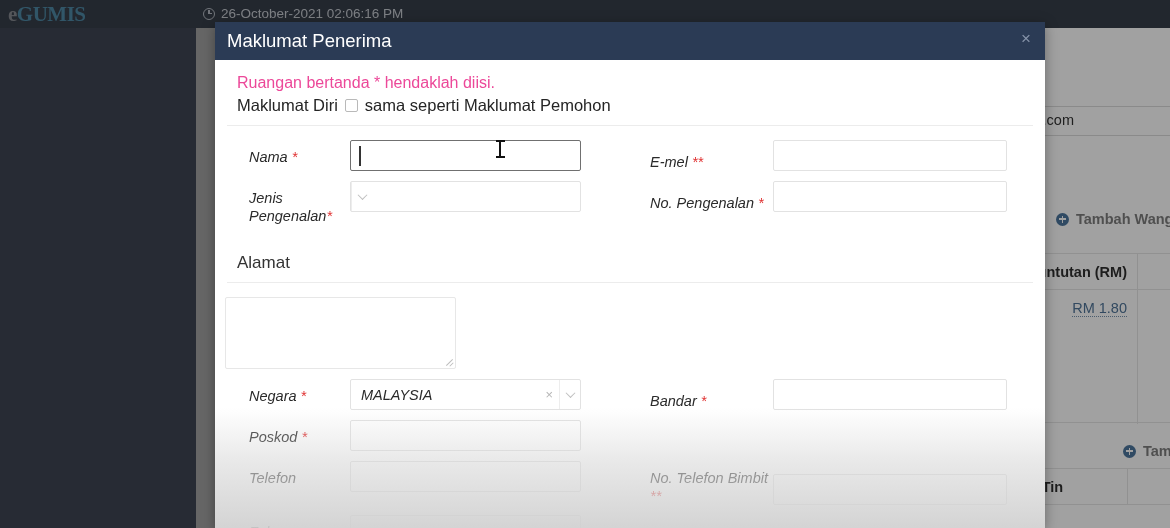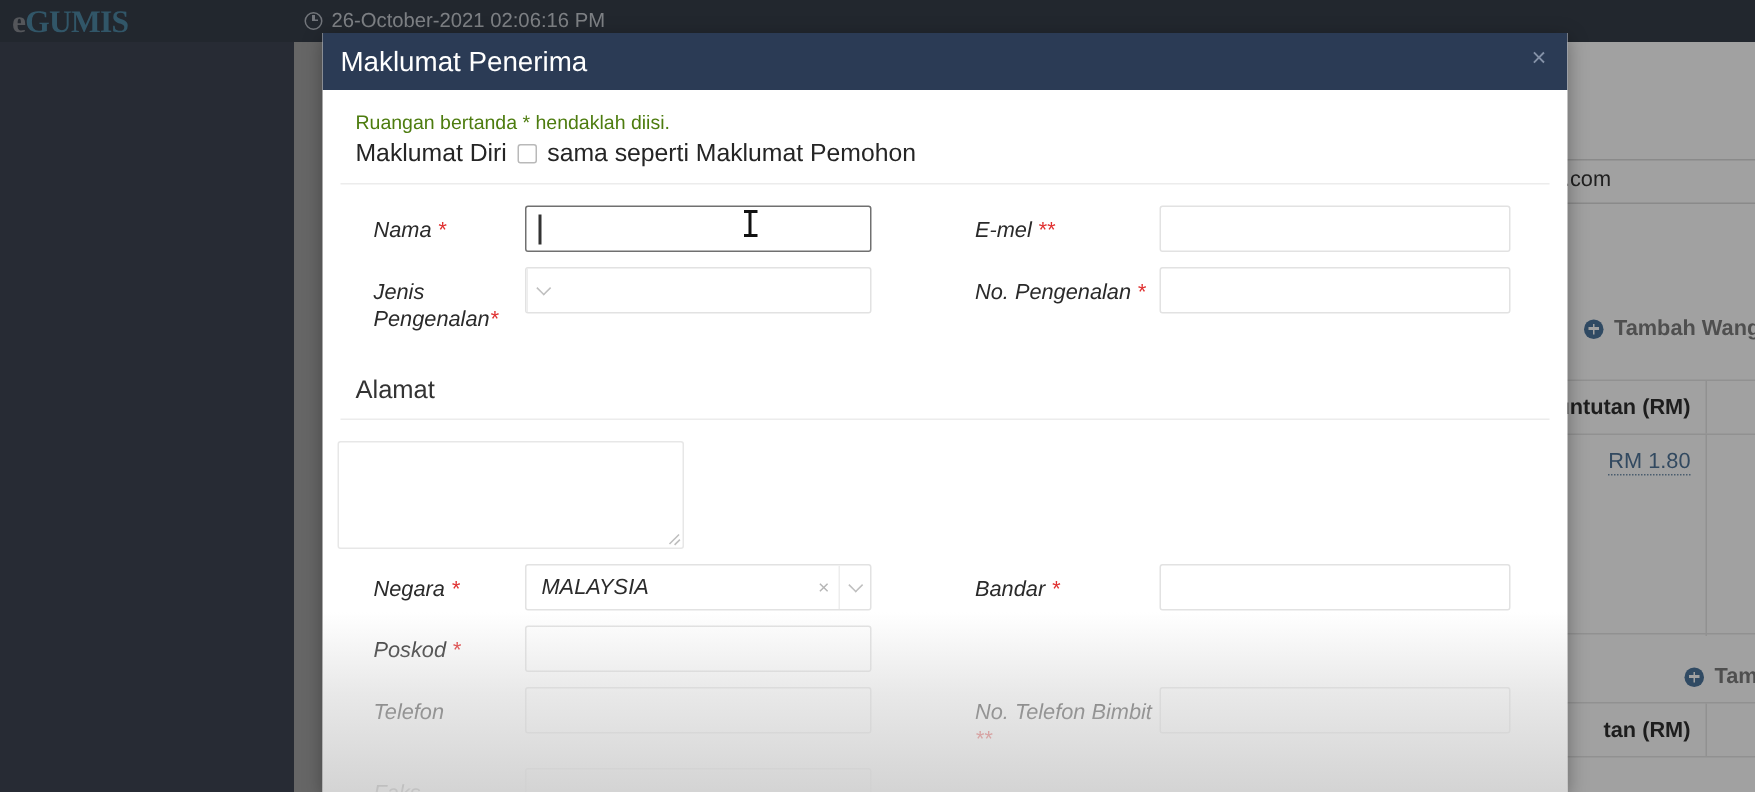--- a/index.html
+++ b/index.html
@@ -226,22 +226,22 @@
     line-height: 17px;
     cursor: pointer;
   }
 
   .modal-body {
     padding: 14px 10px 0 10px;
     position: relative;
   }
 
   .note {
-    font-size: 13px;
-    color: #4d7c0f;
+    font-size: 16px;
+    color: #ec4899;
     padding-left: 12px;
   }
   .samerow {
     display: flex;
     align-items: center;
     gap: 7px;
     padding: 4px 0 10px 12px;
     font-size: 16.5px;
     color: #252525;
     white-space: nowrap;
@@ -270,21 +270,21 @@
     align-items: flex-start;
     margin-bottom: 10px;
     font-style: italic;
   }
   .fcell {
     display: flex;
     align-items: flex-start;
     flex: 0 0 auto;
   }
   .fcell.left  { width: 420px; }
-  .fcell.right { width: 400px; }
+  .fcell.right { width: 400px; align-items: flex-end; }
 
   .flabel {
     font-size: 14.5px;
     color: #2a2a2a;
     line-height: 18px;
     padding-top: 8px;
     white-space: normal;
   }
   .flabel.l-left  { width: 125px; padding-left: 24px; }
   .flabel.l-right { width: 128px; padding-left: 5px; }
@@ -424,21 +424,20 @@
       </div>
     </div>
 
     <div class="ac-link ac-link-2">
       <span class="plus-ico"></span>
       <span>Tamb</span>
     </div>
 
     <div class="ac-table ac-table-2">
       <div class="ac-th-row">
-        <div class="ac-th c1">tan (RM)</div>
         <div class="ac-th c2">Tin</div>
       </div>
     </div>
   </div>
 
   <div class="app-topbar">
     <div class="brand">
       <span class="brand-e">e</span><span class="brand-rest">GUMIS</span>
     </div>
     <div class="clockwrap">

